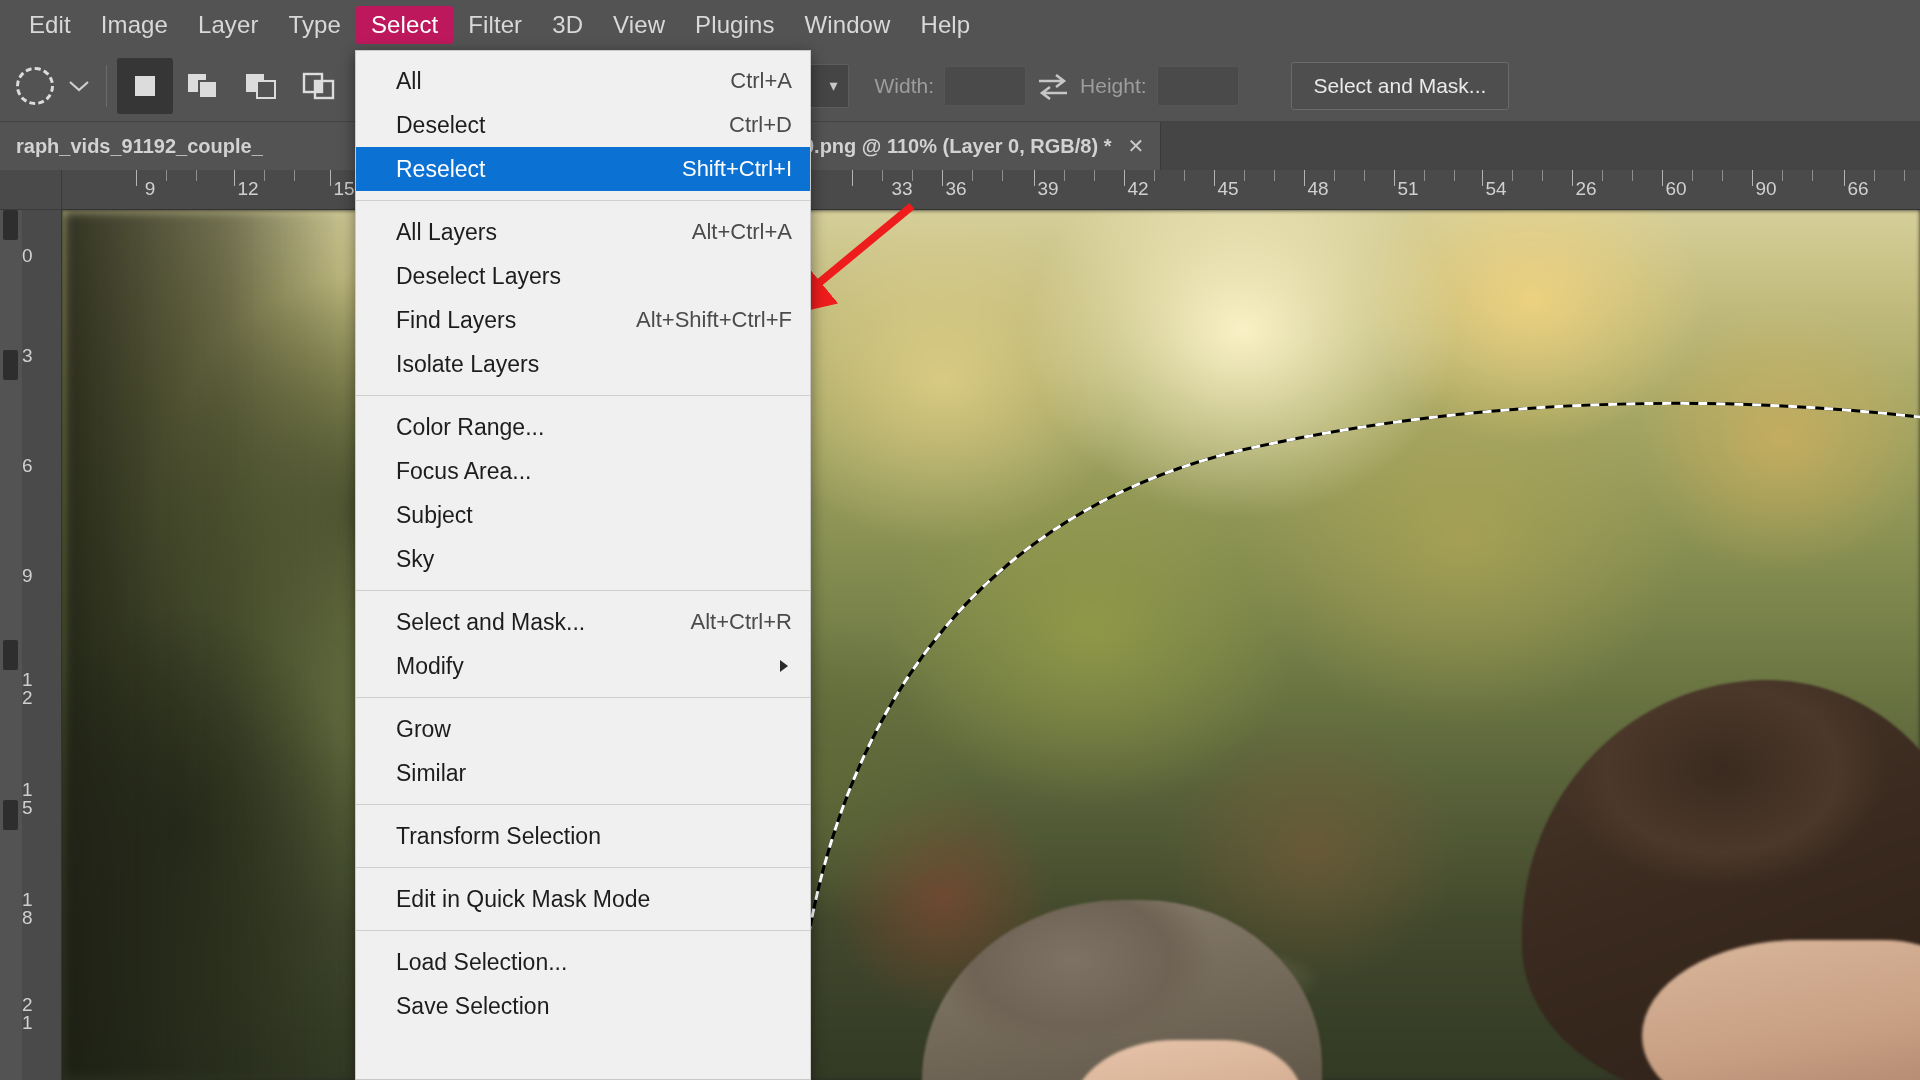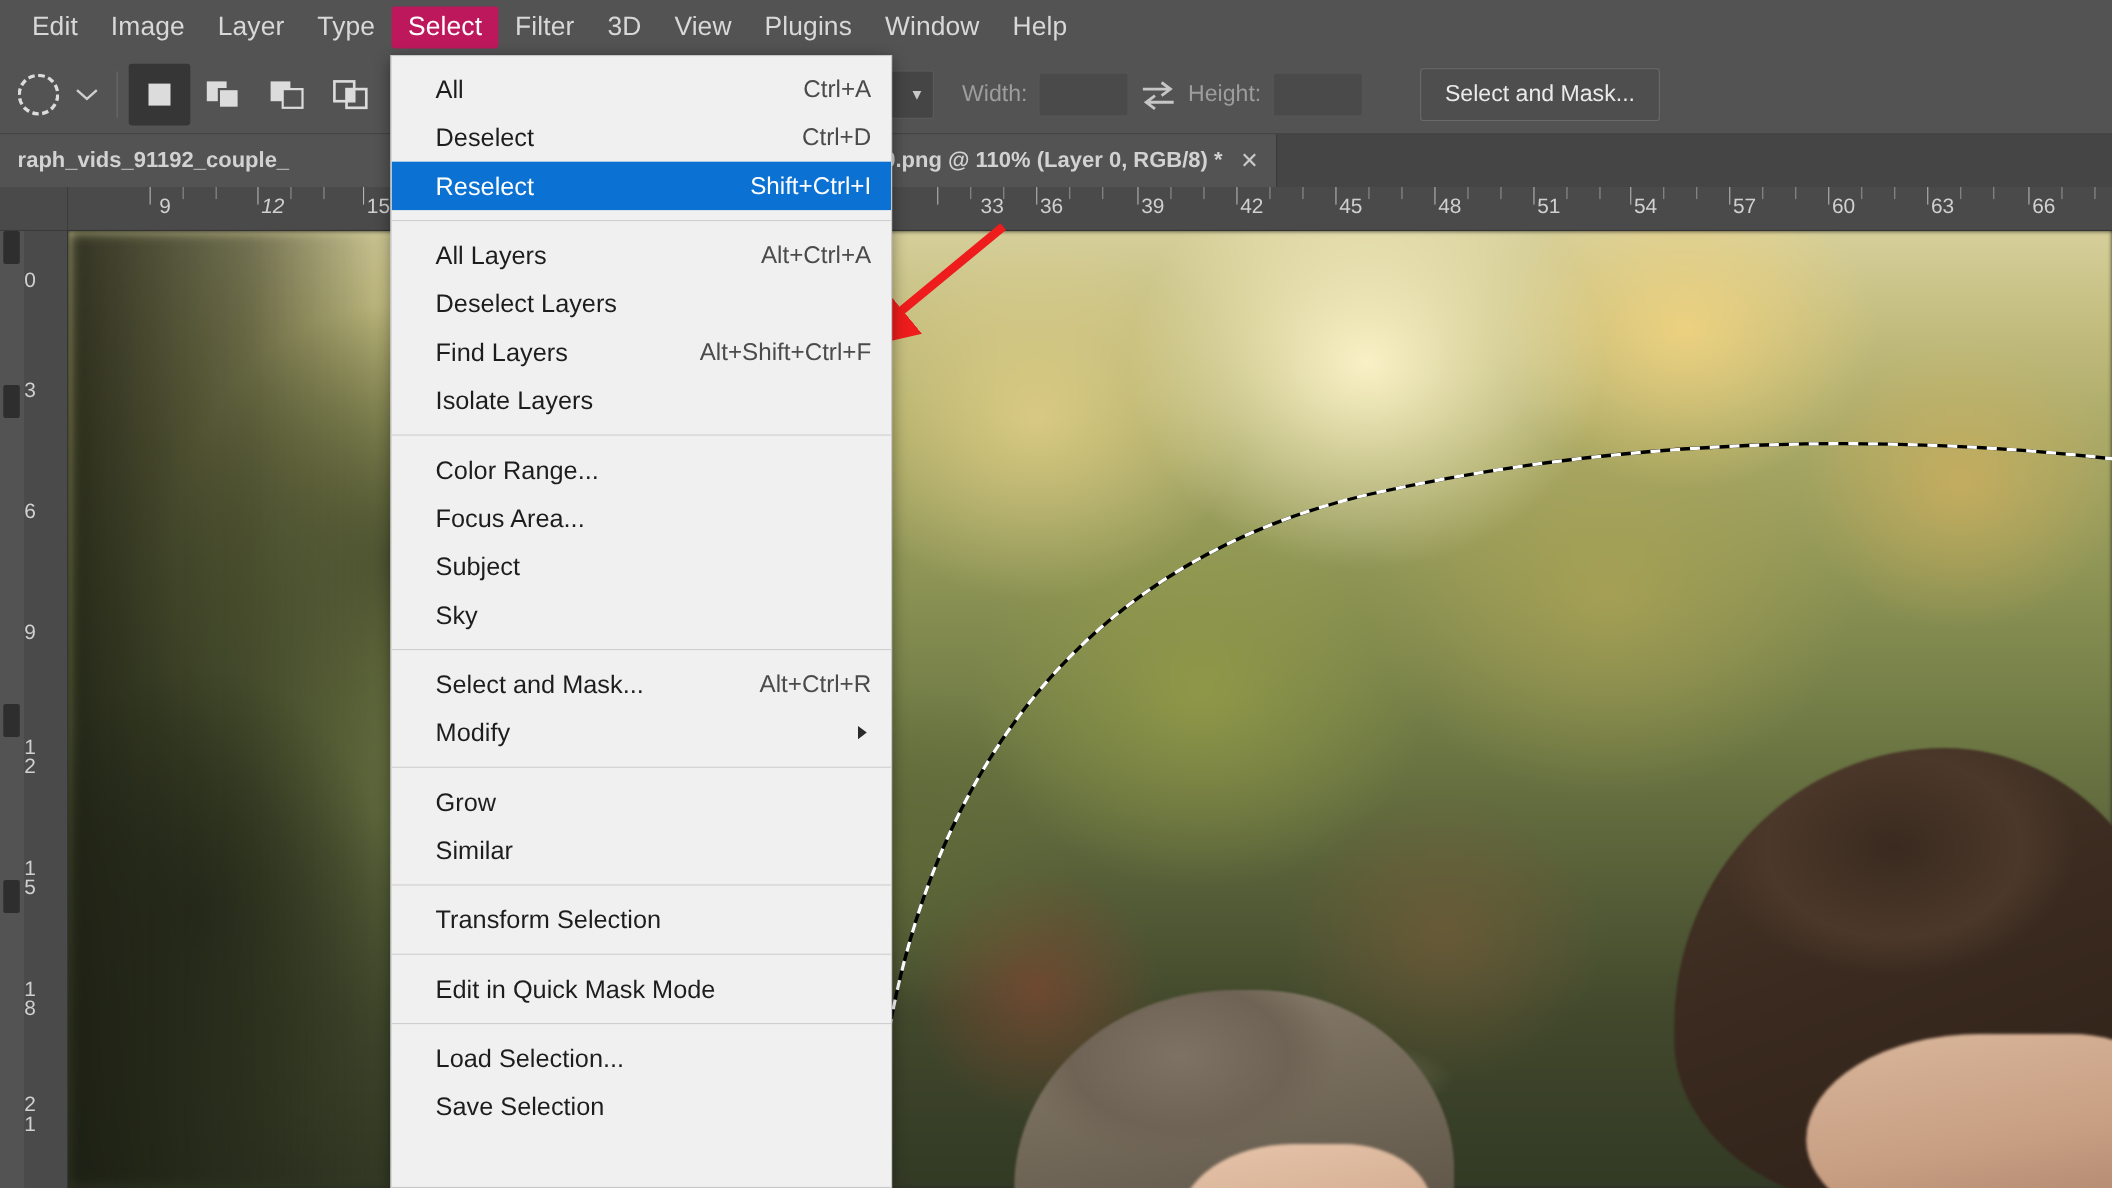--- a/index.html
+++ b/index.html
@@ -457,21 +457,21 @@
     <div class="tabbar-rest"></div>
   </div>
 
   <div class="ruler-corner"></div>
   <div class="ruler-top" id="rtop">
       <div class="rt-tick major" style="left: 74px;"></div>
       <div class="rt-num" style="left: 88px;">9</div>
       <div class="rt-tick" style="left: 104px;"></div>
       <div class="rt-tick" style="left: 134px;"></div>
       <div class="rt-tick major" style="left: 172px;"></div>
-      <div class="rt-num" style="left: 186px; font-style: italic;">12</div>
+      <div class="rt-num" style="left: 186px;">12</div>
       <div class="rt-tick" style="left: 202px;"></div>
       <div class="rt-tick" style="left: 232px;"></div>
       <div class="rt-tick major" style="left: 268px;"></div>
       <div class="rt-num" style="left: 282px;">15</div>
       <div class="rt-tick" style="left: 298px;"></div>
       <div class="rt-tick" style="left: 328px;"></div>
       <div class="rt-tick major" style="left: 790px;"></div>
       <div class="rt-num" style="left: 840px;">33</div>
       <div class="rt-tick" style="left: 820px;"></div>
       <div class="rt-tick" style="left: 850px;"></div>
@@ -497,29 +497,29 @@
       <div class="rt-tick" style="left: 1302px;"></div>
       <div class="rt-tick major" style="left: 1332px;"></div>
       <div class="rt-num" style="left: 1346px;">51</div>
       <div class="rt-tick" style="left: 1362px;"></div>
       <div class="rt-tick" style="left: 1392px;"></div>
       <div class="rt-tick major" style="left: 1420px;"></div>
       <div class="rt-num" style="left: 1434px;">54</div>
       <div class="rt-tick" style="left: 1450px;"></div>
       <div class="rt-tick" style="left: 1480px;"></div>
       <div class="rt-tick major" style="left: 1510px;"></div>
-      <div class="rt-num" style="left: 1524px;">57</div>
+      <div class="rt-num" style="left: 1524px;">26</div>
       <div class="rt-tick" style="left: 1540px;"></div>
       <div class="rt-tick" style="left: 1570px;"></div>
       <div class="rt-tick major" style="left: 1600px;"></div>
       <div class="rt-num" style="left: 1614px;">60</div>
       <div class="rt-tick" style="left: 1630px;"></div>
       <div class="rt-tick" style="left: 1660px;"></div>
       <div class="rt-tick major" style="left: 1690px;"></div>
-      <div class="rt-num" style="left: 1704px;">63</div>
+      <div class="rt-num" style="left: 1704px;">90</div>
       <div class="rt-tick" style="left: 1720px;"></div>
       <div class="rt-tick" style="left: 1750px;"></div>
       <div class="rt-tick major" style="left: 1782px;"></div>
       <div class="rt-num" style="left: 1796px;">66</div>
       <div class="rt-tick" style="left: 1812px;"></div>
       <div class="rt-tick" style="left: 1842px;"></div>
     </div>
   <div class="ruler-left" id="rleft">
       <div class="rl-tick major" style="top: 30px;"></div>
       <div class="rl-num" style="top: 36px;">0</div>

